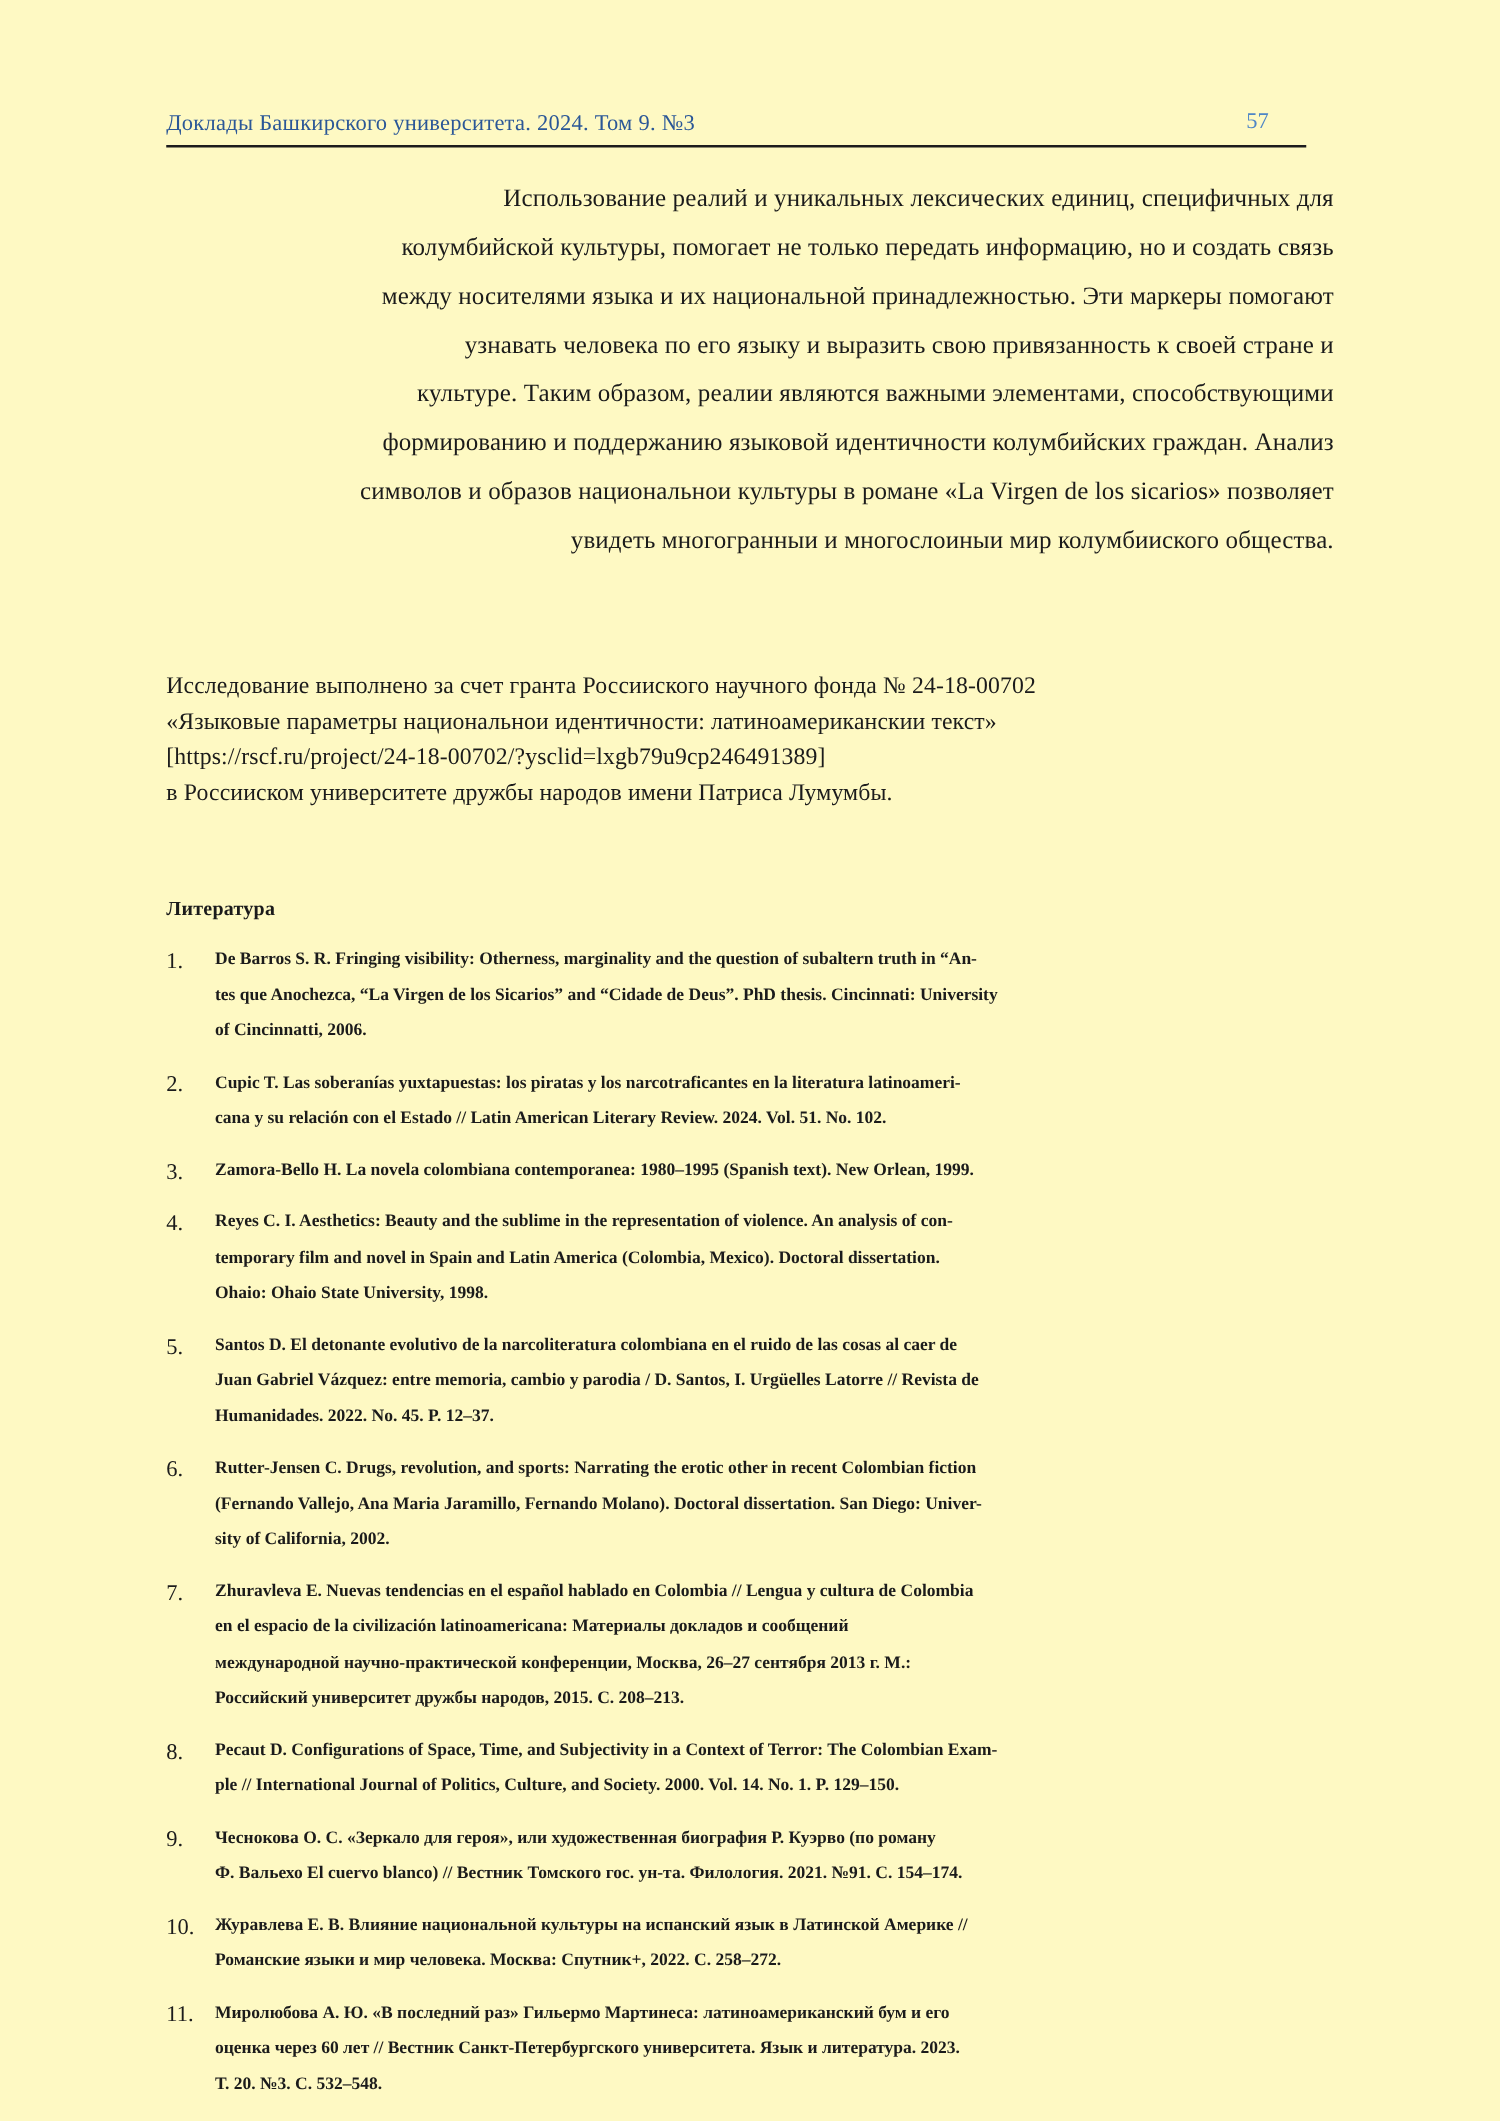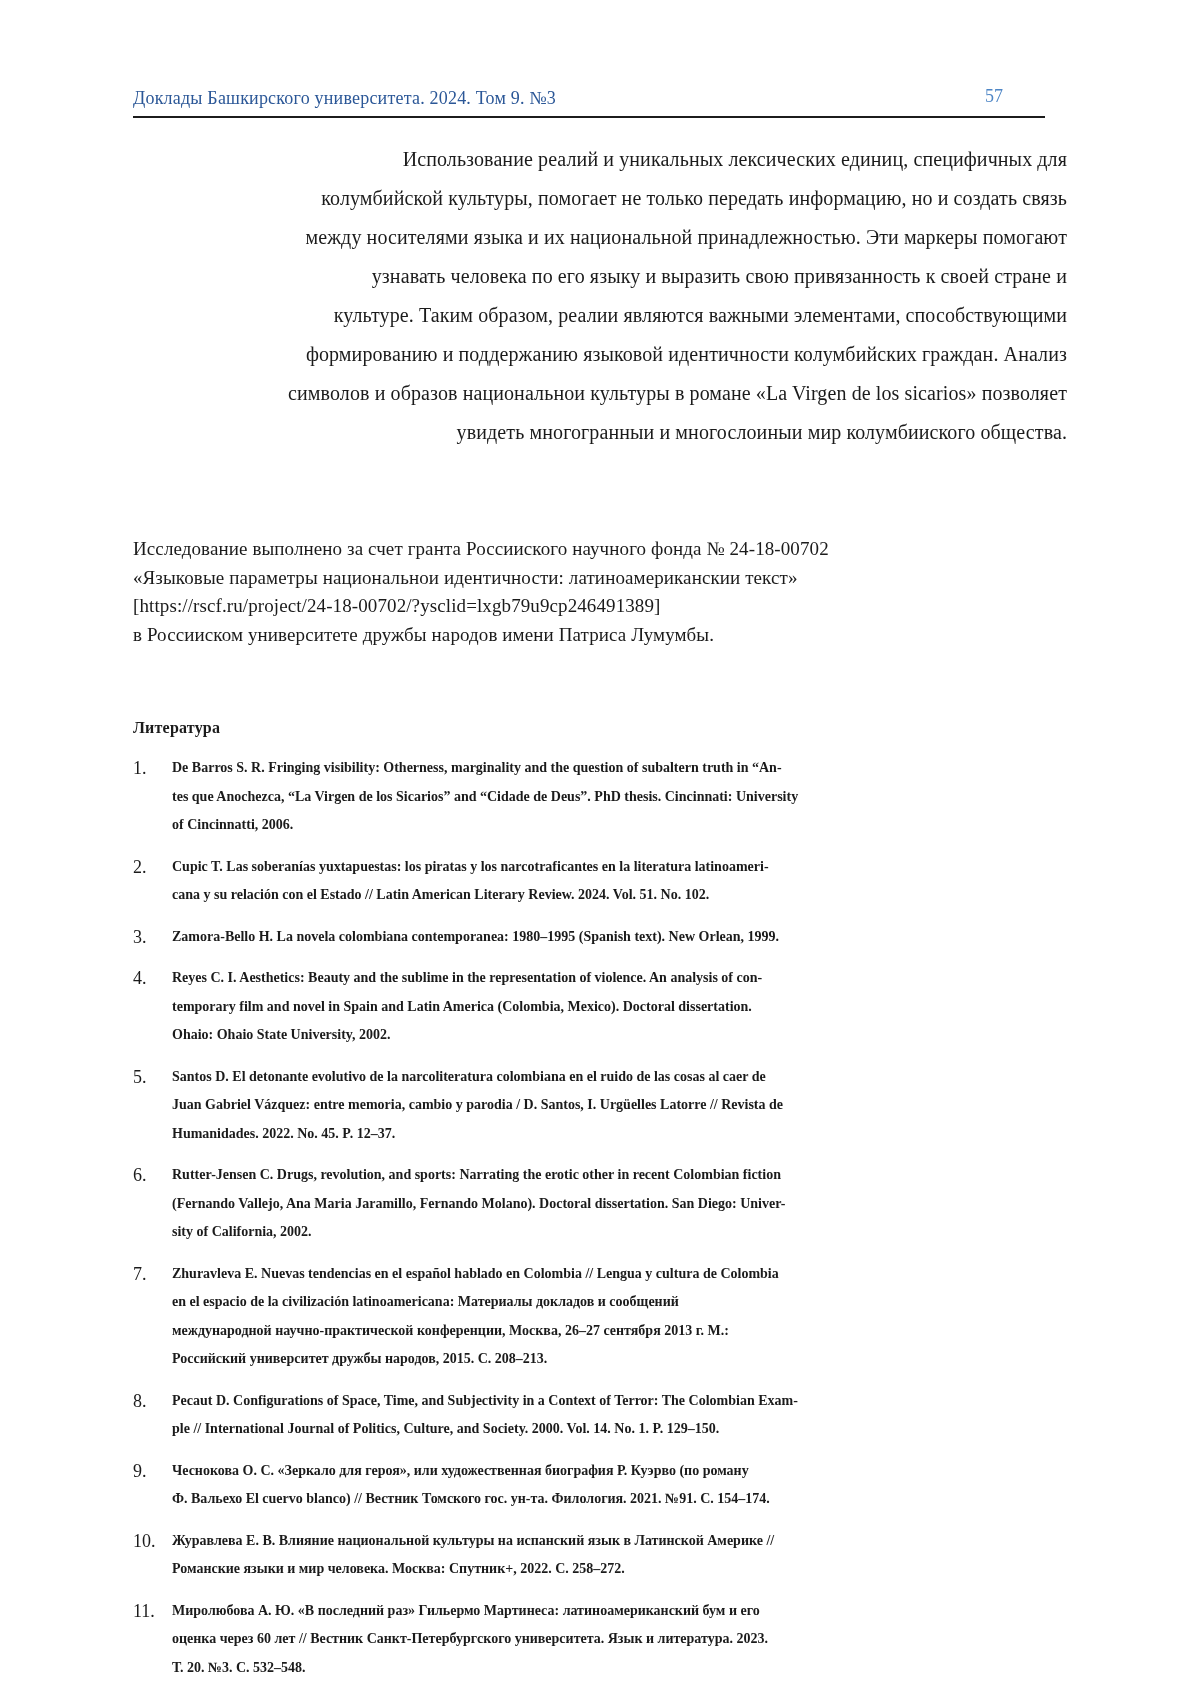--- a/index.html
+++ b/index.html
@@ -5,40 +5,40 @@
   html, body {
     margin: 0;
     padding: 0;
     background: #e8e8e8;
   }
   .page {
     position: relative;
     width: 1200px;
     height: 1697px;
     margin: 0 auto;
-    background: #ffffff;
+    background: #fef9c3;
     box-sizing: border-box;
     padding: 88px 133px 0 133px;
     font-family: "Liberation Serif", "DejaVu Serif", serif;
     color: #1b1b1b;
     overflow: hidden;
   }
   .hdr {
     position: relative;
     height: 26px;
   }
   .hdr-title {
     font-size: 18px;
     color: #2b5797;
     letter-spacing: 0.2px;
   }
   .hdr-page {
     position: absolute;
     top: -2px;
-    right: 64px;
+    right: 52px;
     font-size: 18px;
     color: #4e86c6;
   }
   .hdr-rule {
     width: 912px;
     height: 0;
     border-bottom: 2.5px solid #1c1c1c;
     margin-top: 2px;
   }
   .lines {
@@ -127,21 +127,21 @@
 
     <div class="ref-item">
       <span class="ref-num">3.</span>
       <div class="ref-text lines">Zamora-Bello H. La novela colombiana contemporanea: 1980–1995 (Spanish text). New Orlean, 1999.</div>
     </div>
 
     <div class="ref-item">
       <span class="ref-num">4.</span>
       <div class="ref-text lines">Reyes C. I. Aesthetics: Beauty and the sublime in the representation of violence. An analysis of con-
 temporary film and novel in Spain and Latin America (Colombia, Mexico). Doctoral dissertation.
-Ohaio: Ohaio State University, 2002.</div>
+Ohaio: Ohaio State University, 1998.</div>
     </div>
 
     <div class="ref-item">
       <span class="ref-num">5.</span>
       <div class="ref-text lines">Santos D. El detonante evolutivo de la narcoliteratura colombiana en el ruido de las cosas al caer de
 Juan Gabriel Vázquez: entre memoria, cambio y parodia / D. Santos, I. Urgüelles Latorre // Revista de
 Humanidades. 2022. No. 45. P. 12–37.</div>
     </div>
 
     <div class="ref-item">

